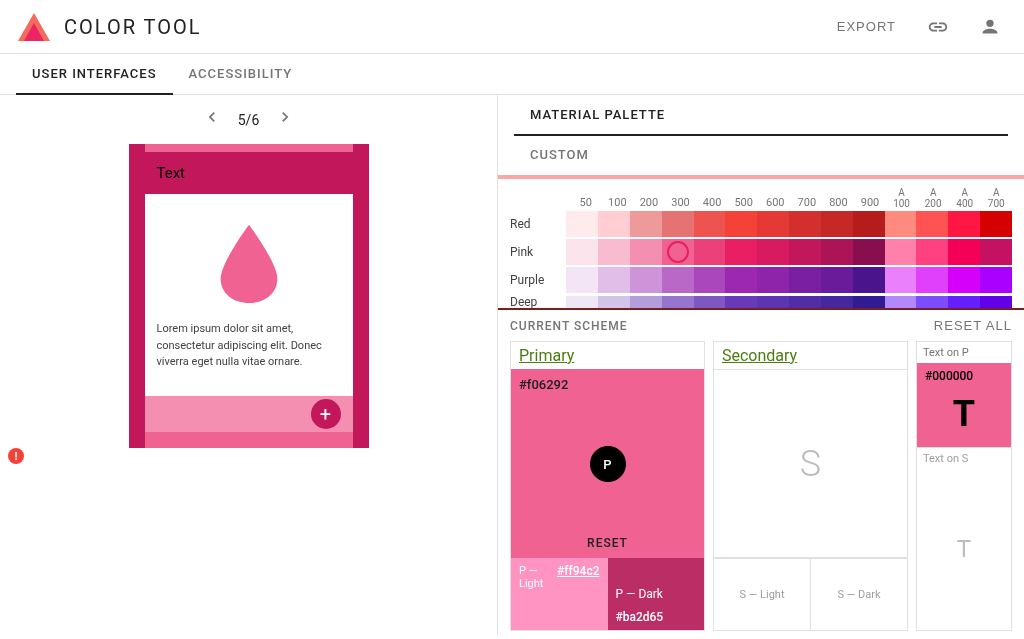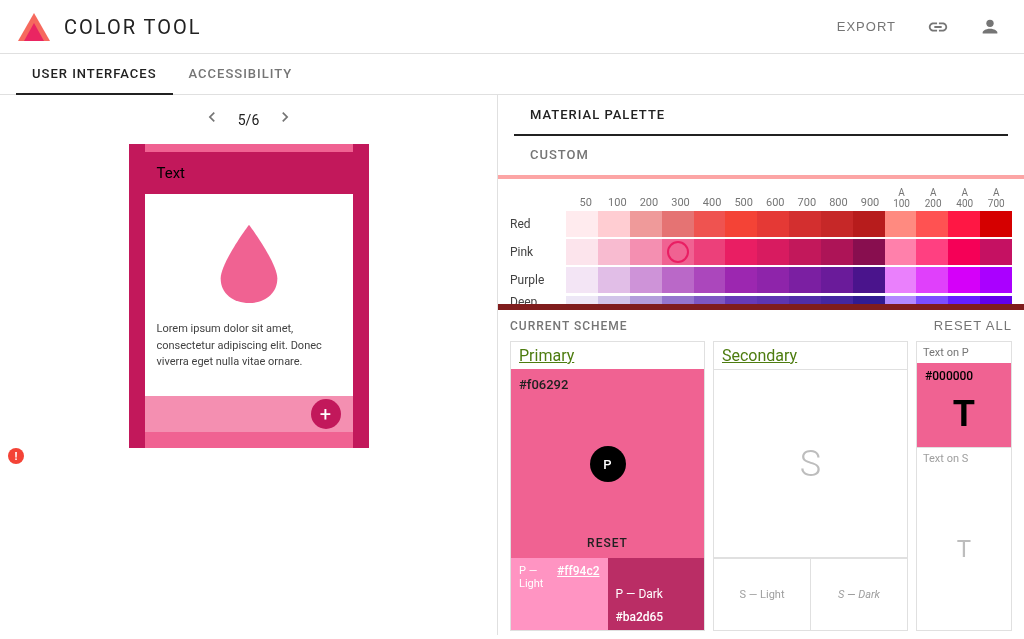--- a/index.html
+++ b/index.html
@@ -235,21 +235,21 @@
 
     
     .palette-grid-container {
       padding: 8px 12px 4px;
       overflow-x: auto;
     }
 
     
     .scheme-section {
       padding: 8px 12px 4px;
-      border-top: 6px solid #7f1d1d;
+      border-top: 2px solid #7f1d1d;
     }
     .scheme-header {
       display: flex;
       justify-content: space-between;
       align-items: center;
       margin-bottom: 8px;
     }
     .scheme-title {
       font-size: 12px;
       font-weight: 500;
@@ -497,21 +497,21 @@
         </div>
 
         <div class="scheme-card">
           <div class="card-label">Secondary</div>
           <div style="flex:1; display:flex; flex-direction:column; border-top:1px solid #e0e0e0;">
             <div style="flex:1; display:flex; align-items:center; justify-content:center; border-bottom:1px solid #e0e0e0;">
               <span style="font-size:36px; color:#bdbdbd; font-weight:300;">S</span>
             </div>
             <div style="display:flex; height:72px; border-top:1px solid #e0e0e0;">
               <div style="flex:1; display:flex; align-items:center; justify-content:center; font-size:11px; color:#9e9e9e; border-right:1px solid #e0e0e0;">S — Light</div>
-              <div style="flex:1; display:flex; align-items:center; justify-content:center; font-size:11px; color:#9e9e9e;font-style:italic;">S — Dark</div>
+              <div style="flex:1; display:flex; align-items:center; justify-content:center; font-size:11px; color:#9e9e9e;">S — Dark</div>
             </div>
           </div>
         </div>
 
         <div style="width:96px; border:1px solid #e0e0e0; display:flex; flex-direction:column; overflow:hidden;">
           <div style="font-size:11px; color:#757575; padding:4px 6px; white-space:nowrap;">Text on P</div>
           <div style="background:#f06292; display:flex; flex-direction:column;">
             <div style="font-size:12px; font-weight:500; color:#000; padding:6px 8px 2px; background:#f06292;">#000000</div>
             <div style="font-size:36px; font-weight:700; color:#000; text-align:center; padding:8px 0 12px; background:#f06292;">T</div>
           </div>

